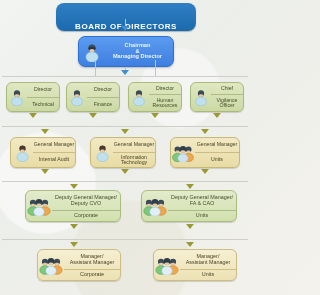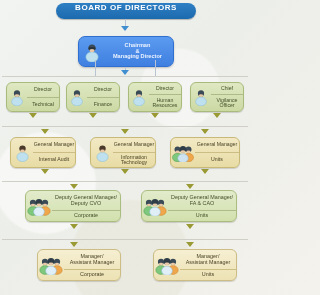--- a/index.html
+++ b/index.html
@@ -12,24 +12,24 @@
   .wm{position:absolute;inset:0;pointer-events:none;
     background:
       radial-gradient(circle at 18% 62%, rgba(255,255,255,.55) 0 18%, rgba(0,0,0,0) 19%),
       radial-gradient(circle at 72% 30%, rgba(255,255,255,.45) 0 14%, rgba(0,0,0,0) 15%),
       radial-gradient(circle at 52% 88%, rgba(230,228,214,.5) 0 20%, rgba(0,0,0,0) 21%);
   }
   .chart{position:absolute;inset:0;}
 
   
   .banner{
-    position:absolute;left:56px;top:3px;width:140px;height:16px;
+    position:absolute;left:56px;top:3px;width:140px;height:28px;
     background:linear-gradient(#2f7fc4,#1c6aae);
     border-radius:8px;
-    display:flex;align-items:flex-start;justify-content:center;
+    display:flex;align-items:flex-end;justify-content:center;
     color:#fff;font-size:8px;font-weight:bold;letter-spacing:.55px;
     box-shadow:0 1px 1px rgba(0,0,0,.25);
   }
 
   
   .hline{position:absolute;left:2px;width:246px;height:1px;background:#cfcfc8;}
   .vline{position:absolute;width:1px;background:#b9c4d2;}
   .arrow{position:absolute;width:0;height:0;
     border-left:4px solid transparent;border-right:4px solid transparent;}
   .arrow.blue{border-top:5px solid #3f8ed0;}

